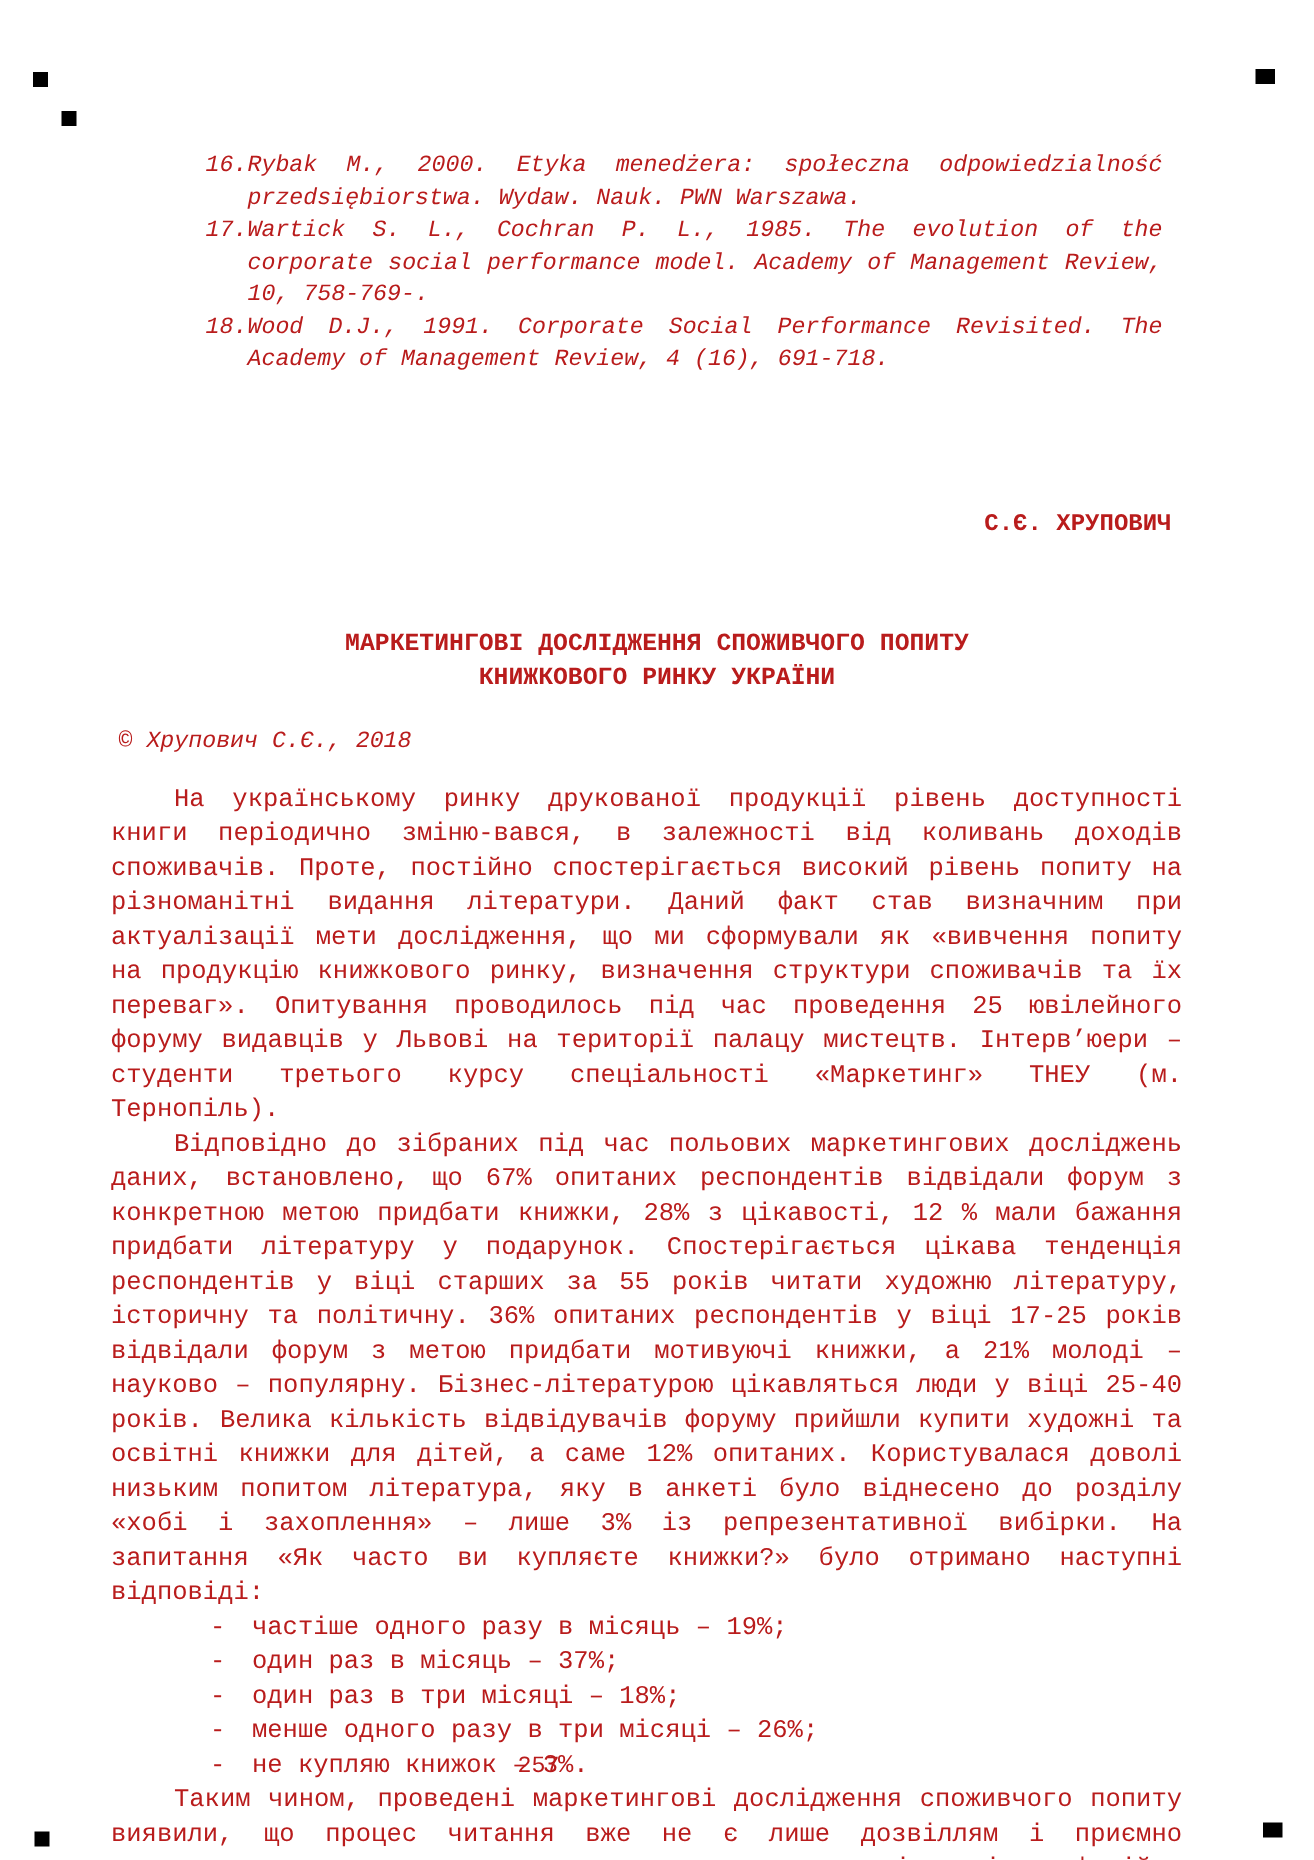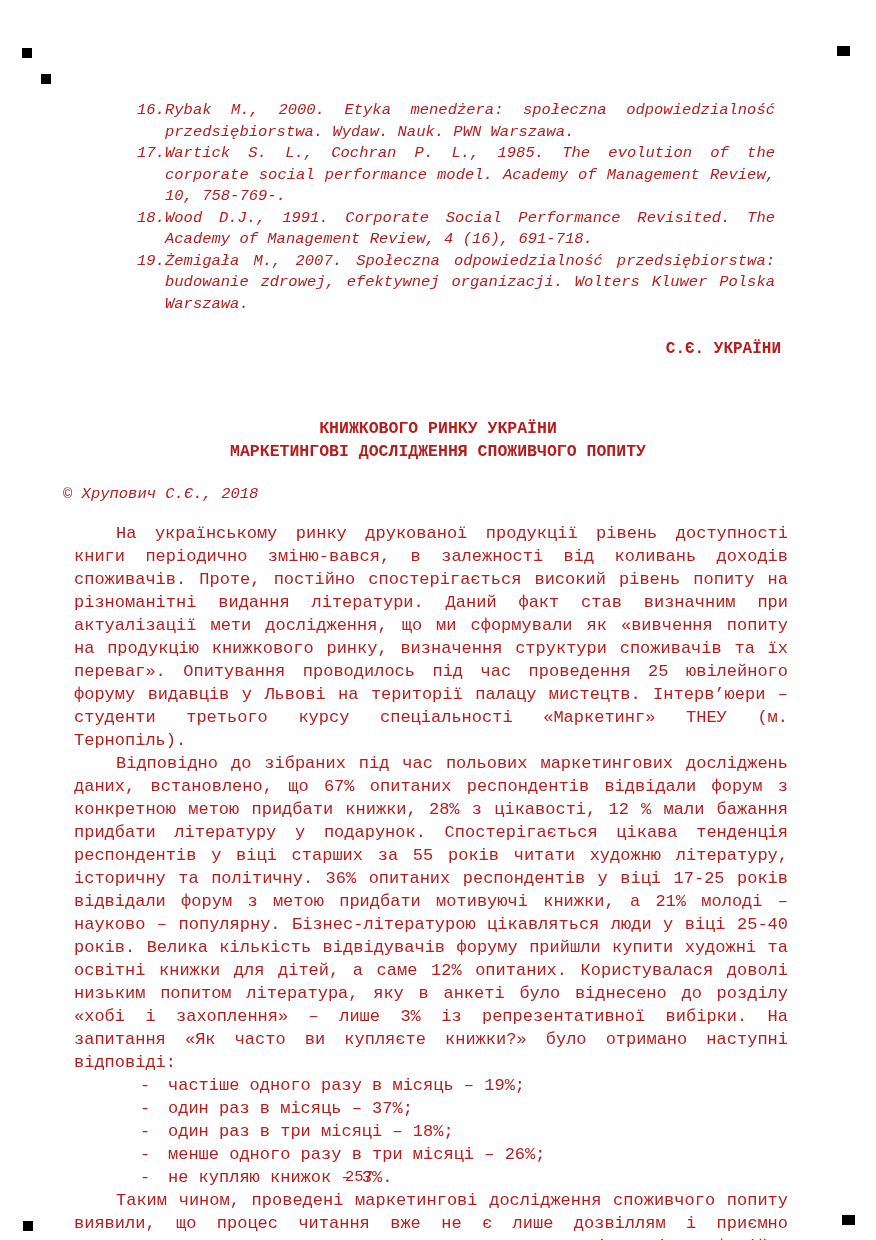--- a/index.html
+++ b/index.html
@@ -48,21 +48,21 @@
     text-align: center;
     font-weight: 700;
     font-size: 16.5px;
     line-height: 23px;
   }
 
   
   .copyright {
     position: absolute;
     top: 464px;
-    left: 63px;
+    left: 79px;
     font-style: italic;
     font-size: 15.5px;
   }
 
   
   .body-text {
     position: absolute;
     top: 501px;
     left: 74px;
     width: 714px;
@@ -112,33 +112,29 @@
       <span class="ref-text">Rybak M., 2000. Etyka menedżera: społeczna odpowiedzialność przedsiębiorstwa. Wydaw. Nauk. PWN Warszawa.</span>
     </div>
     <div class="ref-item">
       <span class="ref-num">17.</span>
       <span class="ref-text">Wartick S. L., Cochran P. L., 1985. The evolution of the corporate social performance model. Academy of Management Review, 10, 758-769-.</span>
     </div>
     <div class="ref-item">
       <span class="ref-num">18.</span>
       <span class="ref-text">Wood D.J., 1991. Corporate Social Performance Revisited. The Academy of Management Review, 4 (16), 691-718.</span>
     </div>
-    <div class="ref-item">
-      <span class="ref-num">19.</span>
-      <span class="ref-text">Żemigała M., 2007. Społeczna odpowiedzialność przedsiębiorstwa: budowanie zdrowej, efektywnej organizacji. Wolters Kluwer Polska Warszawa.</span>
-    </div>
   </div>
 
   <div class="author-block">
-    <div class="author-name">С.Є. УКРАЇНИ</div>
+    <div class="author-name">С.Є. ХРУПОВИЧ</div>
   </div>
 
   <div class="title-block">
+    <div>МАРКЕТИНГОВІ ДОСЛІДЖЕННЯ СПОЖИВЧОГО ПОПИТУ</div>
     <div>КНИЖКОВОГО РИНКУ УКРАЇНИ</div>
-    <div>МАРКЕТИНГОВІ ДОСЛІДЖЕННЯ СПОЖИВЧОГО ПОПИТУ</div>
   </div>
 
   <div class="copyright">© Хрупович С.Є., 2018</div>
 
   <div class="body-text">
     <p class="para">На українському ринку друкованої продукції рівень доступності книги періодично зміню-вався, в залежності від коливань доходів споживачів. Проте, постійно спостерігається високий рівень попиту на різноманітні видання літератури. Даний факт став визначним при актуалізації мети дослідження, що ми сформували як «вивчення попиту на продукцію книжкового ринку, визначення структури споживачів та їх переваг». Опитування проводилось під час проведення 25 ювілейного форуму видавців у Львові на території палацу мистецтв. Інтерв’юери – студенти третього курсу спеціальності «Маркетинг» ТНЕУ (м. Тернопіль).</p>
     <p class="para">Відповідно до зібраних під час польових маркетингових досліджень даних, встановлено, що 67% опитаних респондентів відвідали форум з конкретною метою придбати книжки, 28% з цікавості, 12 % мали бажання придбати літературу у подарунок. Спостерігається цікава тенденція респондентів у віці старших за 55 років читати художню літературу, історичну та політичну. 36% опитаних респондентів у віці 17-25 років відвідали форум з метою придбати мотивуючі книжки, а 21% молоді – науково – популярну. Бізнес-літературою цікавляться люди у віці 25-40 років. Велика кількість відвідувачів форуму прийшли купити художні та освітні книжки для дітей, а саме 12% опитаних. Користувалася доволі низьким попитом література, яку в анкеті було віднесено до розділу «хобі і захоплення» – лише 3% із репрезентативної вибірки. На запитання «Як часто ви купляєте книжки?» було отримано наступні відповіді:</p>
 
     <div class="list-row">
       <span class="list-marker">-</span>

